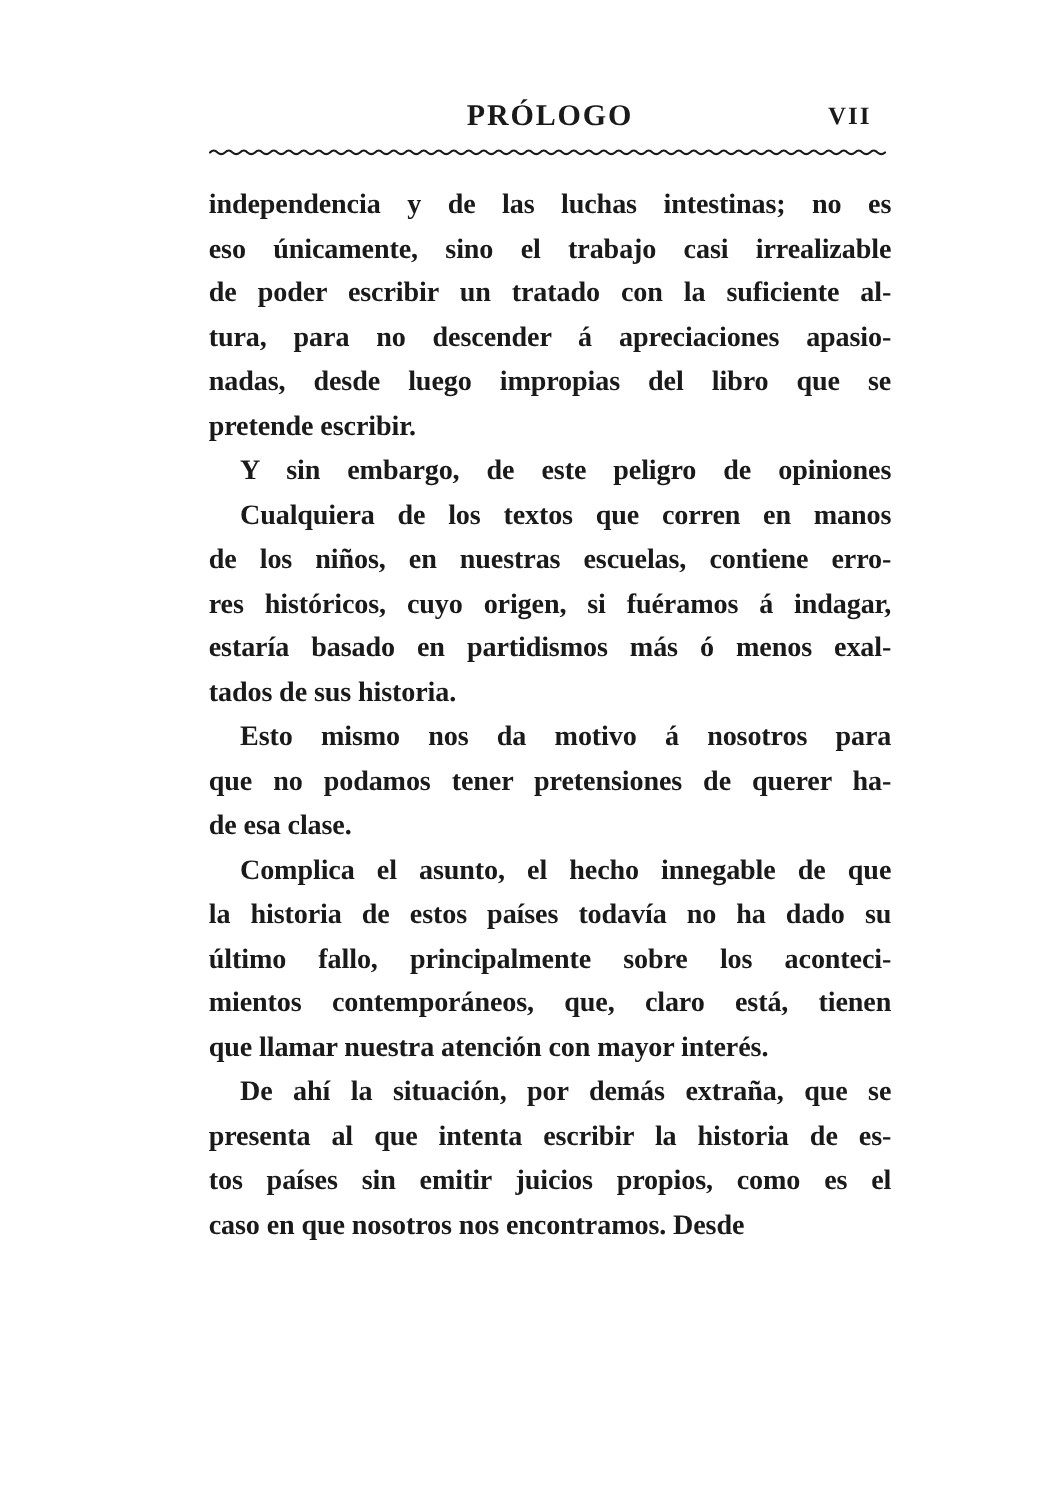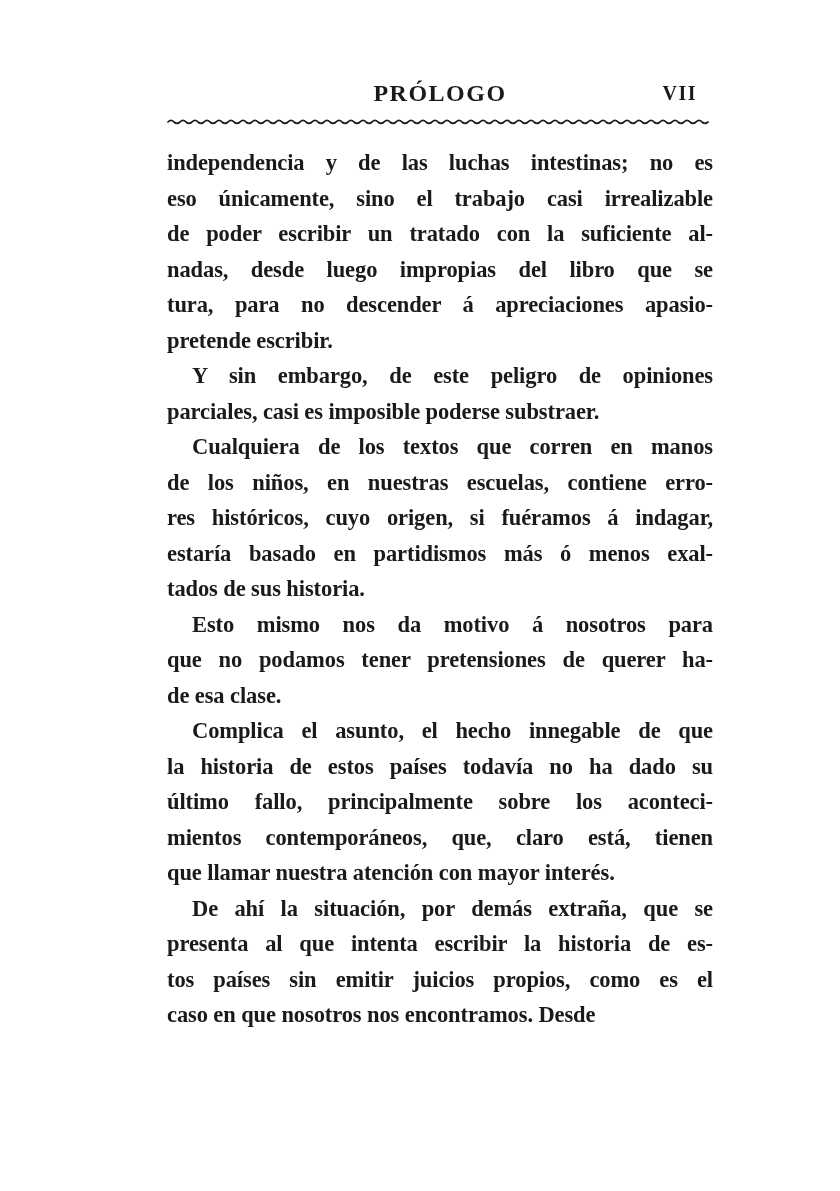--- a/index.html
+++ b/index.html
@@ -75,25 +75,24 @@
       <span class="title">PRÓLOGO</span>
       <span class="pagenum">VII</span>
     </div>
     <svg class="rule" width="546" height="12" viewBox="0 0 546 12" aria-hidden="true">
       <path id="rule-path" fill="none" stroke-width="1.7" stroke-linecap="round" d="M1 7 q3.0 -3.2 6 0 q3.0 2.6 6 0 q3.0 -3.2 6 0 q3.0 2.6 6 0 q3.0 -3.2 6 0 q3.0 2.6 6 0 q3.0 -3.2 6 0 q3.0 2.6 6 0 q3.0 -3.2 6 0 q3.0 2.6 6 0 q3.0 -3.2 6 0 q3.0 2.6 6 0 q3.0 -3.2 6 0 q3.0 2.6 6 0 q3.0 -3.2 6 0 q3.0 2.6 6 0 q3.0 -3.2 6 0 q3.0 2.6 6 0 q3.0 -3.2 6 0 q3.0 2.6 6 0 q3.0 -3.2 6 0 q3.0 2.6 6 0 q3.0 -3.2 6 0 q3.0 2.6 6 0 q3.0 -3.2 6 0 q3.0 2.6 6 0 q3.0 -3.2 6 0 q3.0 2.6 6 0 q3.0 -3.2 6 0 q3.0 2.6 6 0 q3.0 -3.2 6 0 q3.0 2.6 6 0 q3.0 -3.2 6 0 q3.0 2.6 6 0 q3.0 -3.2 6 0 q3.0 2.6 6 0 q3.0 -3.2 6 0 q3.0 2.6 6 0 q3.0 -3.2 6 0 q3.0 2.6 6 0 q3.0 -3.2 6 0 q3.0 2.6 6 0 q3.0 -3.2 6 0 q3.0 2.6 6 0 q3.0 -3.2 6 0 q3.0 2.6 6 0 q3.0 -3.2 6 0 q3.0 2.6 6 0 q3.0 -3.2 6 0 q3.0 2.6 6 0 q3.0 -3.2 6 0 q3.0 2.6 6 0 q3.0 -3.2 6 0 q3.0 2.6 6 0 q3.0 -3.2 6 0 q3.0 2.6 6 0 q3.0 -3.2 6 0 q3.0 2.6 6 0 q3.0 -3.2 6 0 q3.0 2.6 6 0 q3.0 -3.2 6 0 q3.0 2.6 6 0 q3.0 -3.2 6 0 q3.0 2.6 6 0 q3.0 -3.2 6 0 q3.0 2.6 6 0 q3.0 -3.2 6 0 q3.0 2.6 6 0 q3.0 -3.2 6 0 q3.0 2.6 6 0 q3.0 -3.2 6 0 q3.0 2.6 6 0 q3.0 -3.2 6 0 q3.0 2.6 6 0 q3.0 -3.2 6 0 q3.0 2.6 6 0 q3.0 -3.2 6 0 q3.0 2.6 6 0 q3.0 -3.2 6 0 q3.0 2.6 6 0 q3.0 -3.2 6 0 q3.0 2.6 6 0 q3.0 -3.2 6 0 q3.0 2.6 6 0 q3.0 -3.2 6 0 q3.0 2.6 6 0 q3.0 -3.2 6 0 q3.0 2.6 6 0 q3.0 -3.2 6 0 q3.0 2.6 6 0" stroke="#1a1a1a"></path>
     </svg>
     <div class="body-text">
         <div class="line justified">independencia y de las luchas intestinas; no es</div>
         <div class="line justified">eso únicamente, sino el trabajo casi irrealizable</div>
         <div class="line justified">de poder escribir un tratado con la suficiente al-</div>
+        <div class="line justified">tura, para no descender á apreciaciones apasio-</div>
         <div class="line justified">nadas, desde luego impropias del libro que se</div>
-        <div class="line justified">tura, para no descender á apreciaciones apasio-</div>
         <div class="line last">pretende escribir.</div>
         <div class="line indent justified">Y sin embargo, de este peligro de opiniones</div>
-        <div class="line last">parciales, casi es imposible poderse substraer.</div>
         <div class="line indent justified">Cualquiera de los textos que corren en manos</div>
         <div class="line justified">de los niños, en nuestras escuelas, contiene erro-</div>
         <div class="line justified">res históricos, cuyo origen, si fuéramos á indagar,</div>
         <div class="line justified">estaría basado en partidismos más ó menos exal-</div>
         <div class="line last">tados de sus historia.</div>
         <div class="line indent justified">Esto mismo nos da motivo á nosotros para</div>
         <div class="line justified">que no podamos tener pretensiones de querer ha-</div>
         <div class="line last">de esa clase.</div>
         <div class="line indent justified">Complica el asunto, el hecho innegable de que</div>
         <div class="line justified">la historia de estos países todavía no ha dado su</div>

